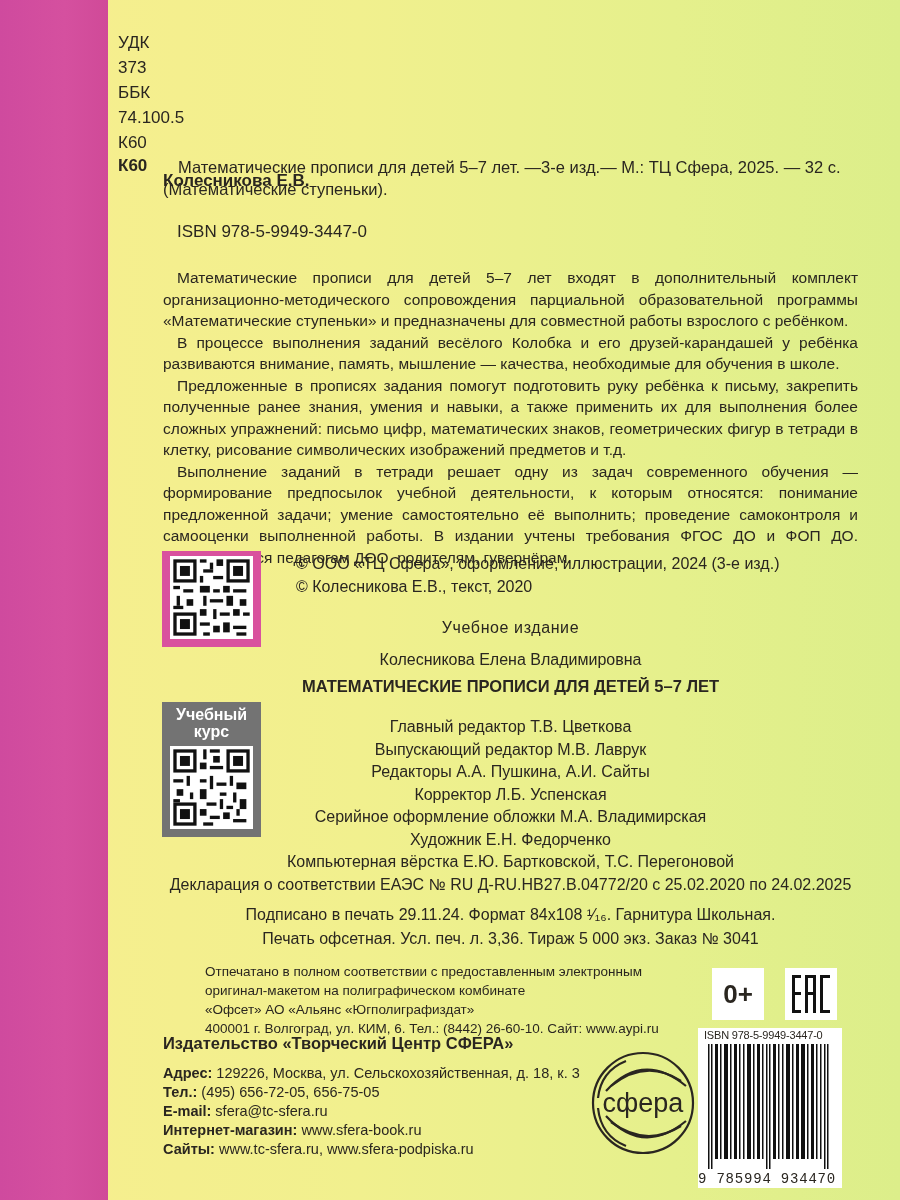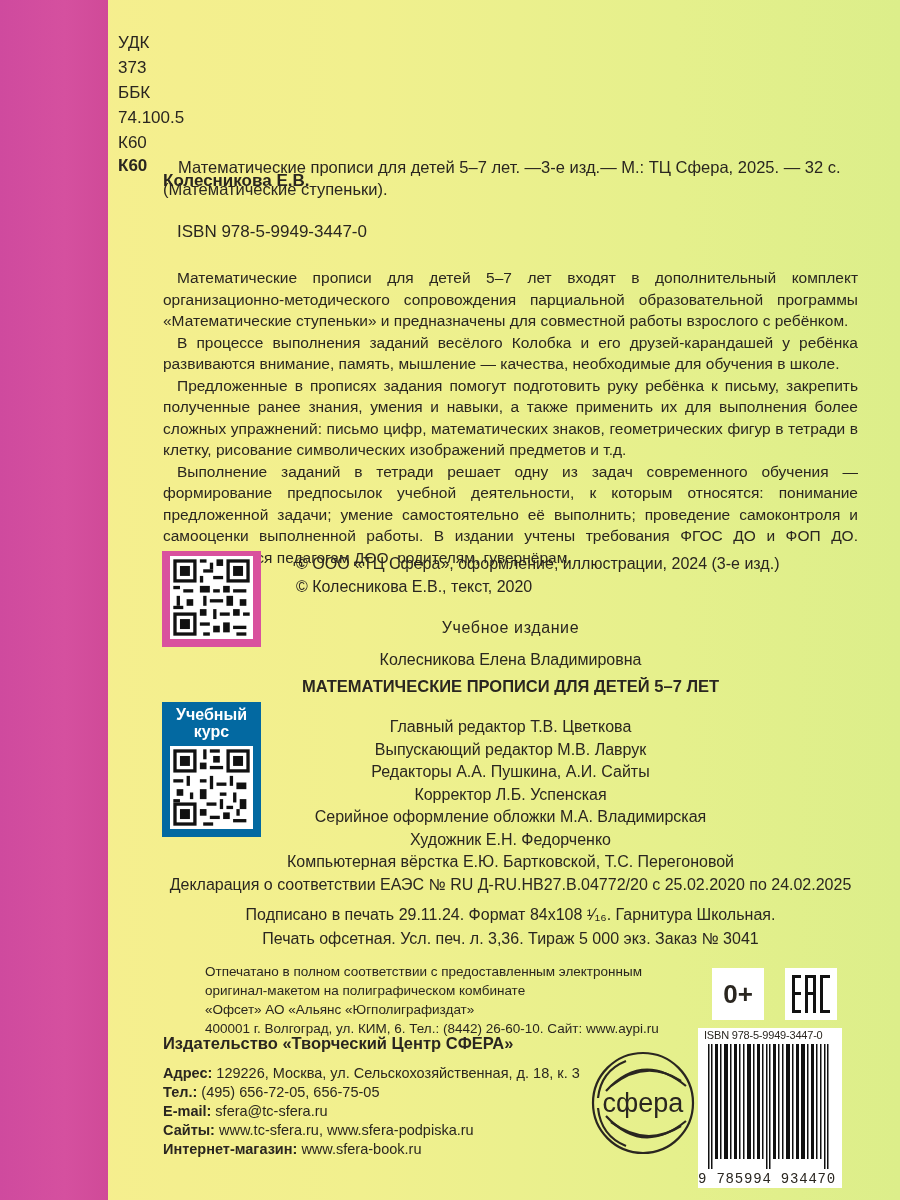--- a/index.html
+++ b/index.html
@@ -18,21 +18,21 @@
   .udk .k { width:48px; }
   .author { left:163px; top:123px; font-weight:bold; font-size:17px;margin-top:48px; }
   .k60 { left:118px; top:156px; font-weight:bold; font-size:17px; }
   .bib { left:163px; top:156px; width:720px; font-size:16.5px; line-height:22px; }
   .bib .l1 { padding-left:15px; }
   .isbn-top { left:177px; top:222px; font-size:17px; }
   .para { left:163px; top:267px; width:695px; font-size:15.5px; line-height:21.5px; text-align:justify; }
   .para p { margin:0; text-indent:14px; }
   .qr-box { position:absolute; width:99px; color:#fff; font-weight:bold; text-align:center; font-size:16px; line-height:17px; padding-top:4px; box-sizing:border-box; }
   .qr1 { left:162px; top:551px; height:96px; background:#d9519e;font-family:Liberation Serif, serif; }
-  .qr2 { left:162px; top:702px; height:135px; background:#0369a1; }
+  .qr2 { left:162px; top:702px; height:135px; background:#737373; }
   .qr-code { position:absolute; left:8px; bottom:8px; width:83px; height:83px; background:#fff; }
   .qr-code svg { display:block; }
   .copy { left:296px; top:552px; font-size:16px; line-height:23px; }
   .center { position:absolute; left:163px; width:695px; text-align:center; font-size:16px; }
   .uch { top:619px; letter-spacing:0.6px; }
   .fio { top:651px; }
   .title { top:677px; font-weight:bold; font-size:16.5px; left:163px; width:695px; padding-left:0;}
   .credits { top:716px; line-height:22.5px; }
   .signed { top:903px; line-height:24px; }
   .print { left:163px; top:962px; font-size:13.5px; line-height:19px;margin-left:42px; }
@@ -209,22 +209,22 @@
   <div>оригинал-макетом на полиграфическом комбинате</div>
   <div>«Офсет» АО «Альянс «Югполиграфиздат»</div>
   <div>400001 г. Волгоград, ул. КИМ, 6. Тел.: (8442) 26-60-10. Сайт: www.aypi.ru</div>
 </div>
 
 <div class="abs pub">Издательство «Творческий Центр СФЕРА»</div>
 <div class="abs contacts">
   <div><b>Адрес:</b><span> 129226, Москва, ул. Сельскохозяйственная, д. 18, к. 3</span></div>
   <div><b>Тел.:</b><span> (495) 656-72-05, 656-75-05</span></div>
   <div><b>E-mail:</b><span> sfera@tc-sfera.ru</span></div>
+  <div><b>Интернет-магазин:</b><span> www.sfera-book.ru</span></div>
   <div><b>Сайты:</b><span> www.tc-sfera.ru, www.sfera-podpiska.ru</span></div>
-  <div><b>Интернет-магазин:</b><span> www.sfera-book.ru</span></div>
 </div>
 
 <div class="abs sfera">
   <svg width="115" height="115" viewBox="0 0 115 115">
     <g fill="none" stroke="#2a2620" stroke-width="2.2">
       <circle cx="57" cy="57" r="50"></circle>
       <path d="M20 45 Q57 5 100 40"></path>
       <path d="M25 40 Q60 12 95 35"></path>
       <path d="M20 70 Q57 110 100 75"></path>
       <path d="M25 76 Q60 102 95 80"></path>

